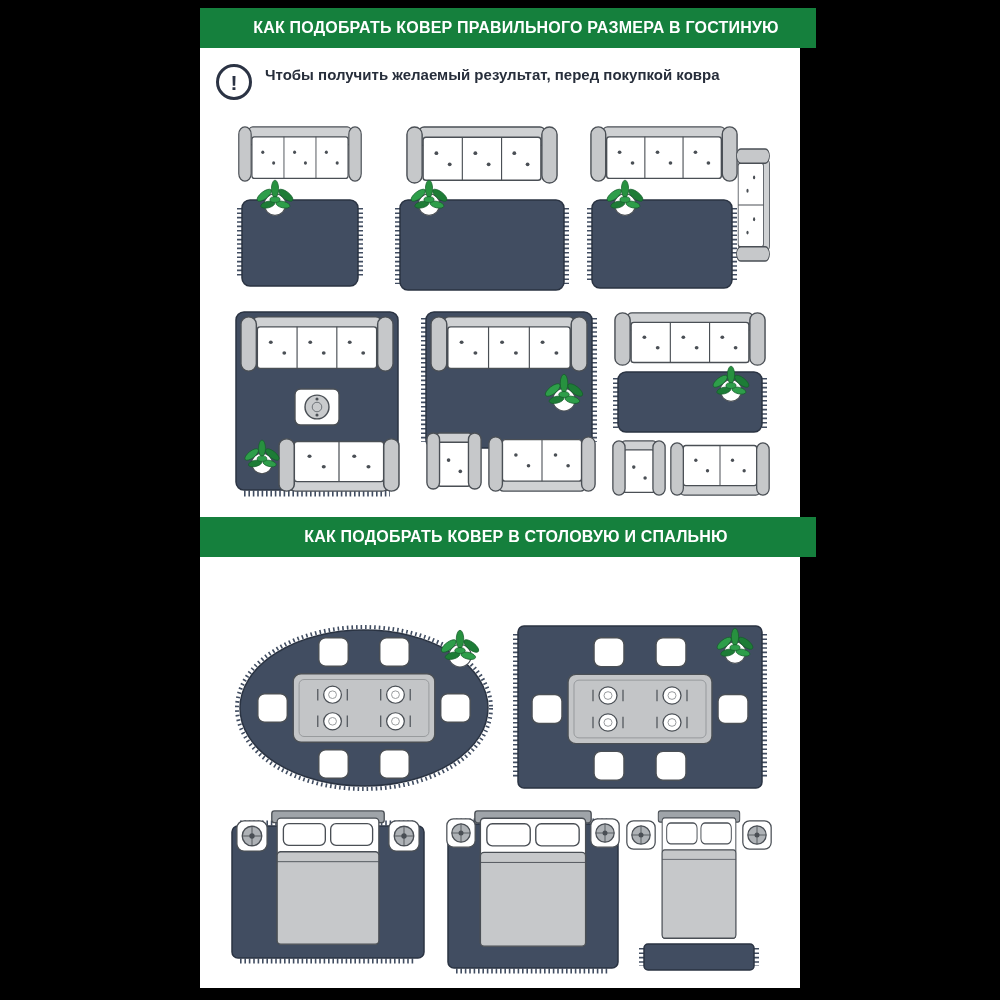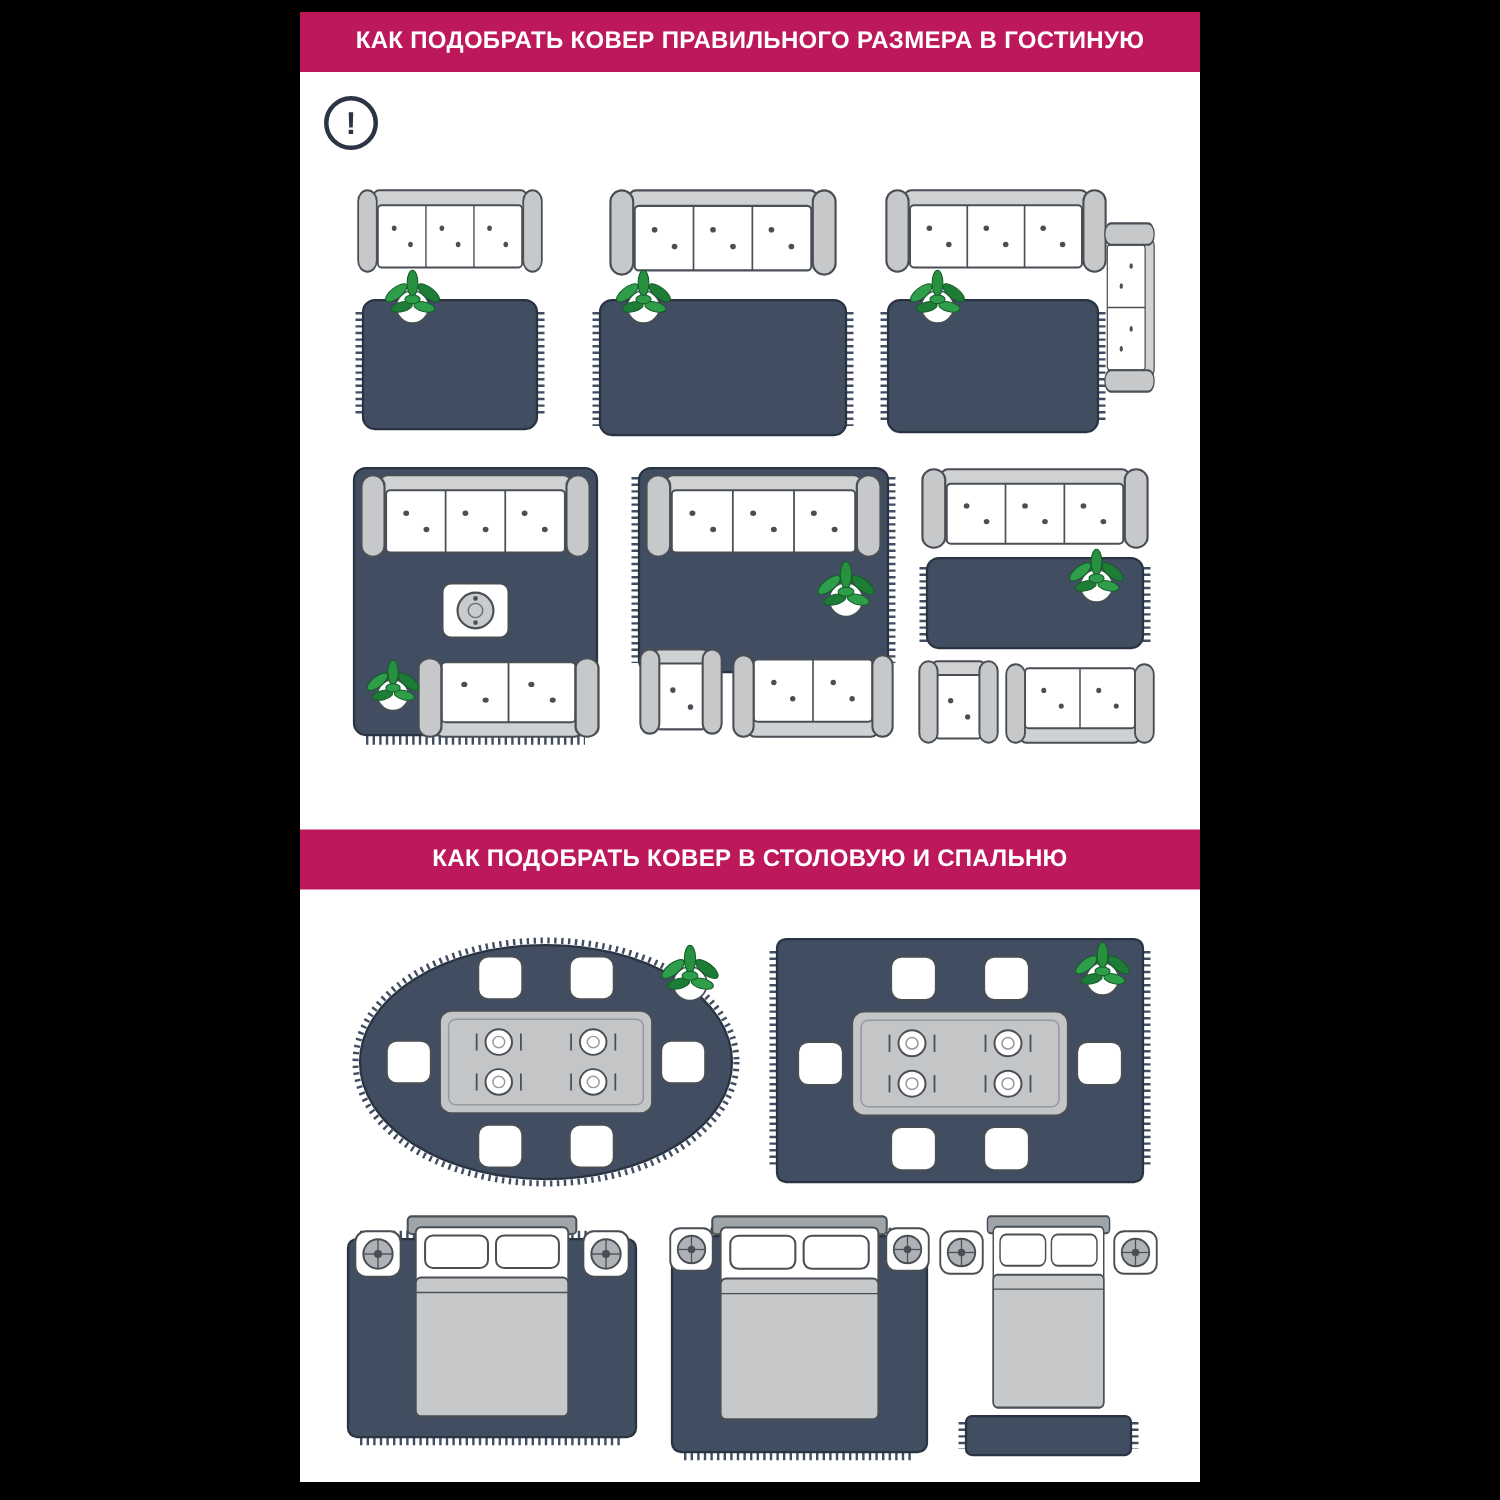--- a/index.html
+++ b/index.html
@@ -1,22 +1,22 @@
 <!DOCTYPE html>
 <html><head>
 <meta charset="utf-8">
 <style>
   html,body{margin:0;padding:0;background:#000;font-family:"Liberation Sans",sans-serif;}
   .stage{position:relative;width:1000px;height:1000px;background:#000;overflow:hidden;}
   .page{position:absolute;left:200px;top:8px;width:600px;height:980px;background:#fff;}
-  .band{position:absolute;left:0;width:100%;height:40px;background:#be185d;color:#fff;
+  .band{position:absolute;left:0;width:100%;height:40px;background:#15803d;color:#fff;
         display:flex;align-items:center;justify-content:center;
-        font-weight:bold;font-size:16px;letter-spacing:.2px;white-space:nowrap;}
+        font-weight:bold;font-size:16px;letter-spacing:.2px;white-space:nowrap;padding-left:16px;}
   .band1{top:0;}
-  .band2{top:545px;}
+  .band2{top:509px;}
   .note{position:absolute;left:16px;top:56px;display:flex;gap:13px;align-items:flex-start;}
   .note-icon{width:30px;height:30px;border:3px solid #2b3344;border-radius:50%;flex:0 0 auto;
              display:flex;align-items:center;justify-content:center;
              font-weight:bold;font-size:21px;color:#2b3344;line-height:1;}
   .note-text{font-size:15px;font-weight:600;color:#272e3b;line-height:22px;}
   svg.diag{position:absolute;overflow:visible;}
 </style>
 </head>
 <body>
 
@@ -143,20 +143,21 @@
 
     <div class="band band1">
       <span>КАК ПОДОБРАТЬ КОВЕР ПРАВИЛЬНОГО РАЗМЕРА В ГОСТИНУЮ</span>
     </div>
 
     <div class="note">
       <div class="note-icon">
         <span>!</span>
       </div>
       <div class="note-text">
+        <div>Чтобы получить желаемый результат, перед покупкой ковра</div>
       </div>
     </div>
 
     <svg class="diag" style="left:34px;top:112px" width="132" height="182" viewBox="0 0 132 182">
       <line x1="5.5" y1="88" x2="5.5" y2="158" stroke="#414d61" stroke-width="5" stroke-dasharray="1.6 2.8"></line>
       <line x1="126.5" y1="88" x2="126.5" y2="158" stroke="#414d61" stroke-width="5" stroke-dasharray="1.6 2.8"></line>
       <rect x="8" y="80" width="116" height="86" rx="8" fill="#414d61" stroke="#2a3342" stroke-width="1.5"></rect>
       <use href="#sofa3" x="4" y="6" width="124" height="56"></use>
       <use href="#plant" x="18" y="58" width="46" height="46"></use>
     </svg>

